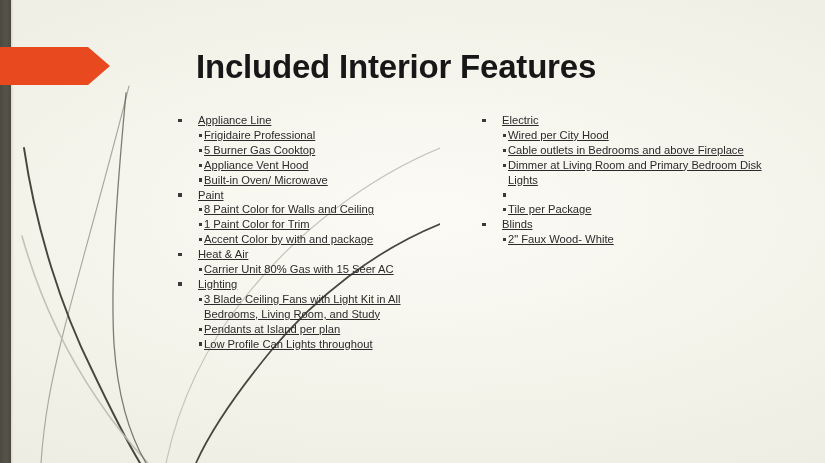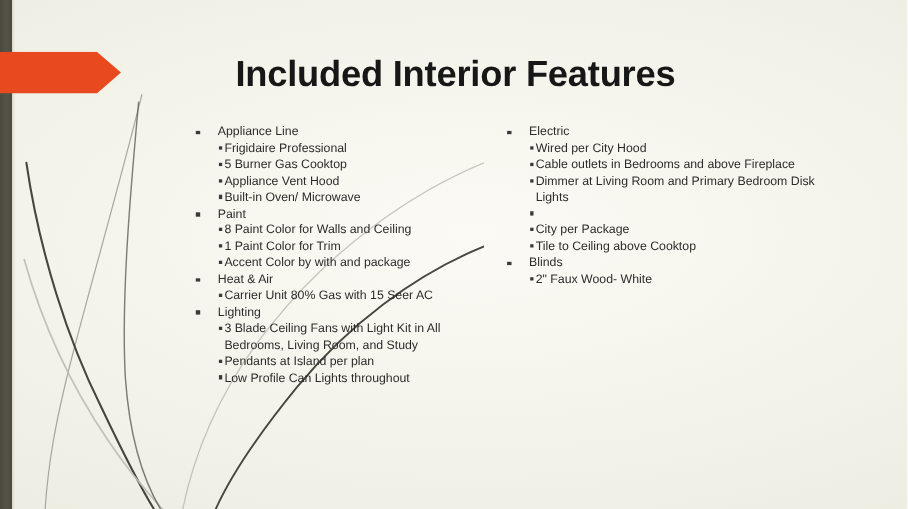--- a/index.html
+++ b/index.html
@@ -47,21 +47,21 @@
     position: absolute;
     left: 0;
     top: 47px;
     width: 110px;
     height: 38px;
   }
 
   
   .slide-title {
     position: absolute;
-    left: 214px;
+    left: 196px;
     top: 48px;
     font-size: 33px;
     font-weight: bold;
     letter-spacing: -0.2px;
     color: #171717;
     white-space: nowrap;
   }
 
   
   .columns {
@@ -69,23 +69,24 @@
     left: 0;
     top: 113px;
     width: 825px;
   }
   .col {
     position: absolute;
     top: 0;
     font-size: 11.2px;
     color: #2b2b2b;
     line-height: 14.9px;
+    text-decoration: underline;
   }
   .col-left  { left: 175px; width: 272px; }
-  .col-right { left: 458px; width: 300px; }
+  .col-right { left: 479px; width: 300px; }
 
   .lvl1 {
     position: relative;
     padding-left: 23px;
     margin: 0;
   }
   .lvl1 > .bullet {
     position: absolute;
     left: 3px;
     top: 5.5px;
@@ -173,22 +174,21 @@
     <div class="col col-right">
 
       <div class="lvl1">
         <span class="bullet"></span>
         <span class="txt">Electric</span>
       </div>
       <div class="lvl2"><span class="bullet"></span><span class="txt">Wired per City Hood</span></div>
       <div class="lvl2"><span class="bullet"></span><span class="txt">Cable outlets in Bedrooms and above Fireplace</span></div>
       <div class="lvl2"><span class="bullet"></span><span class="txt">Dimmer at Living Room and Primary Bedroom Disk Lights</span></div>
       <div class="lvl2"><span class="bullet"></span></div>
-      <div class="lvl2"><span class="bullet"></span><span class="txt">City per Package</span></div>
-      <div class="lvl2"><span class="bullet"></span><span class="txt">Tile to Ceiling above Cooktop</span></div>
+      <div class="lvl2"><span class="bullet"></span><span class="txt">Tile per Package</span></div>
 
       <div class="lvl1">
         <span class="bullet"></span>
         <span class="txt">Blinds</span>
       </div>
       <div class="lvl2"><span class="bullet"></span><span class="txt">2" Faux Wood- White</span></div>
     </div>
 
   </div>
 </div>

